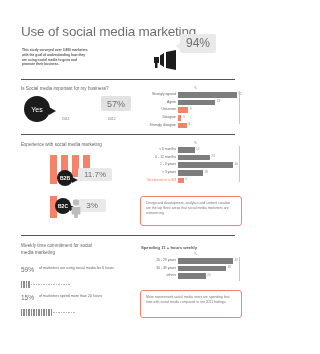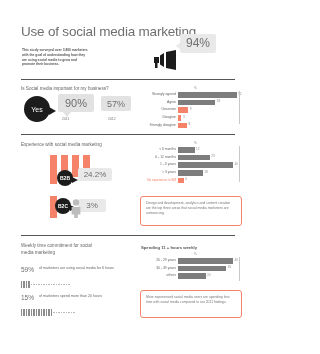--- a/index.html
+++ b/index.html
@@ -137,21 +137,20 @@
   </div>
 
   <div class="bubble94">94%</div>
 
   <div class="rule" style="left:21px;top:79px;width:214px;"></div>
 
   <div class="sec-h" style="left:21px;top:86px;">Is Social media important for my business?</div>
 
   <div class="yes-circle">Yes</div>
 
-  <div class="pct-box pct-90">90%</div>
   <div class="yearlbl" style="left:62px;top:117px;">2011</div>
 
   <div class="pct-box pct-83">57%</div>
   <div class="yearlbl" style="left:108px;top:117px;">2012</div>
 
   <div class="chart" id="chart-0" style="left:142px;top:86px;width:104px;">
     <div class="axis-unit" style="left:52px;top:0px;">%</div>
     <div class="rows" style="position:relative;top:6px;">
         <div class="row">
           <div class="lbl">Strongly agreed</div>
@@ -196,21 +195,21 @@
 
   <div class="sec-h" style="left:21px;top:142px;">Experience with social media marketing</div>
 
   <div class="exp-bar" style="left:50px;top:155px;width:7px;height:29px;"></div>
   <div class="exp-bar" style="left:61px;top:155px;width:7px;height:29px;"></div>
   <div class="exp-bar" style="left:72px;top:155px;width:7px;height:22px;"></div>
   <div class="exp-bar" style="left:83px;top:155px;width:7px;height:19px;"></div>
   <div class="exp-bar" style="left:50px;top:196px;width:7px;height:22px;"></div>
 
   <div class="tag" style="left:57px;top:170px;width:16px;height:16px;">B2B</div>
-  <div class="exp-pct" style="left:78px;top:168px;width:34px;height:13px;font-size:8px;">24.2%</div>
+  <div class="exp-pct" style="left:78px;top:168px;width:34px;height:13px;font-size:8px;">11.7%</div>
 
   <div class="tag" style="left:55px;top:198px;width:16px;height:16px;">B2C</div>
   <div class="exp-pct" style="left:78px;top:199px;width:28px;height:13px;font-size:8px;">3%</div>
 
   <div class="person" style="left:70px;top:199px;">
     <svg width="12" height="19" viewBox="0 0 12 19">
       <circle cx="6" cy="3.4" r="3.2" fill="#bdbdbd"></circle>
       <path d="M1.6 8 h8.8 v7.5 h-2.6 V19 h-3.6 V15.5 H1.6 Z" fill="#bdbdbd"></path>
     </svg>
   </div>

